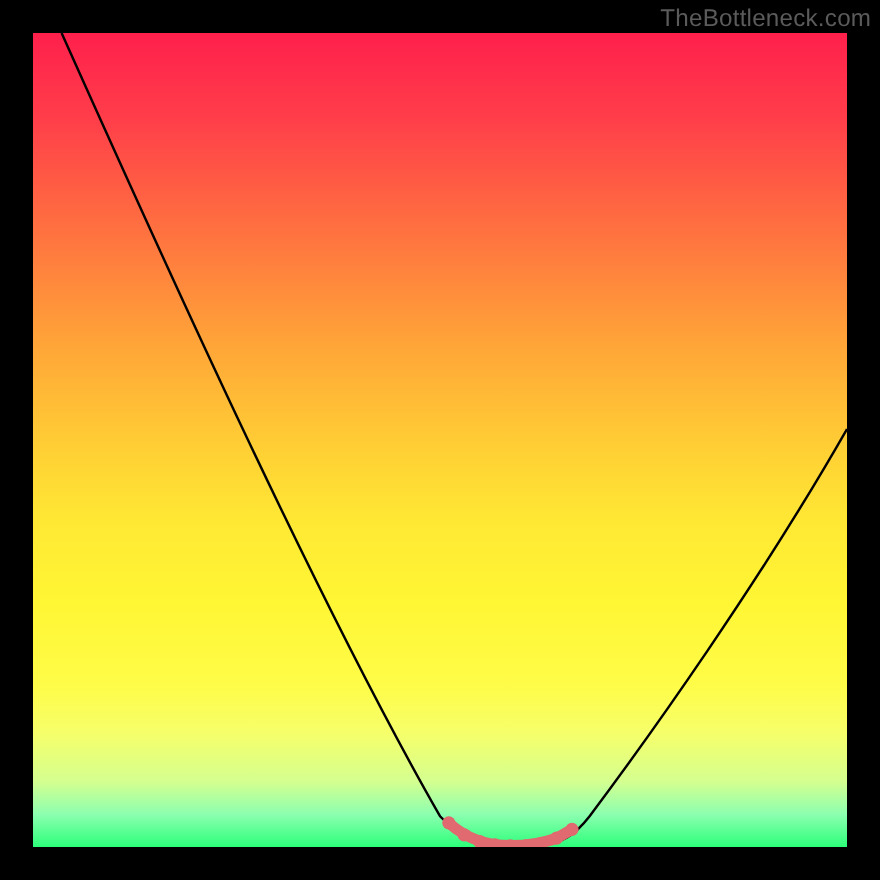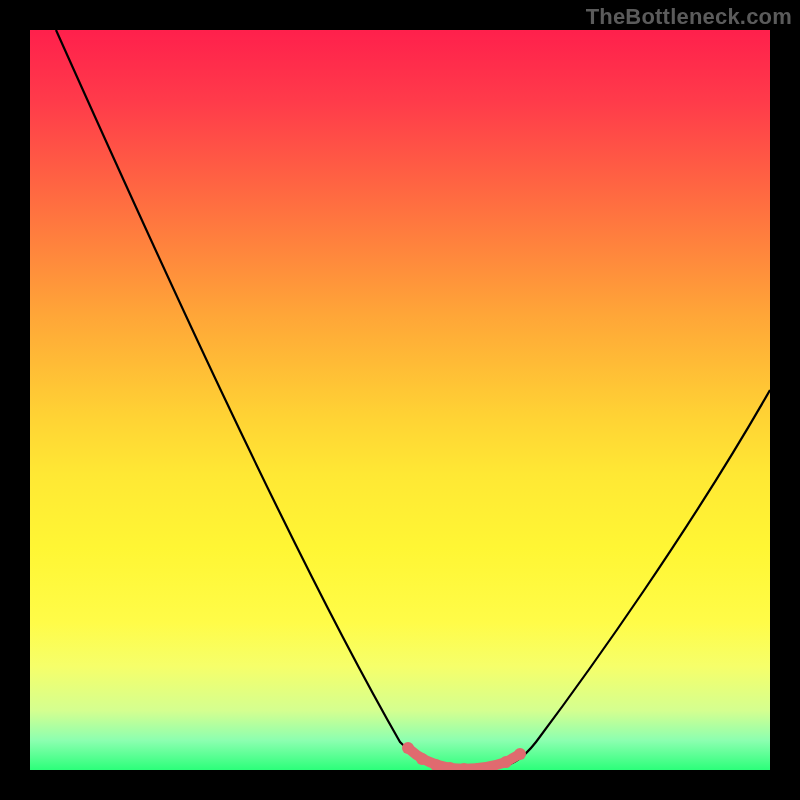--- a/index.html
+++ b/index.html
@@ -45,21 +45,21 @@
   .curve-svg {
     position: absolute;
     inset: 0;
   }
   .watermark {
     position: absolute;
     top: 4px;
     right: 8px;
     color: #5b5b5b;
     font-size: 22px;
-    font-weight: 700;
+    font-weight: 400;
     letter-spacing: 0.2px;
   }
 </style>
 </head>
 <body>
 
 <div class="frame">
   <div class="plot">
     <div class="gradient"></div>
     <svg class="curve-svg" viewBox="0 0 740 740" preserveAspectRatio="none">

